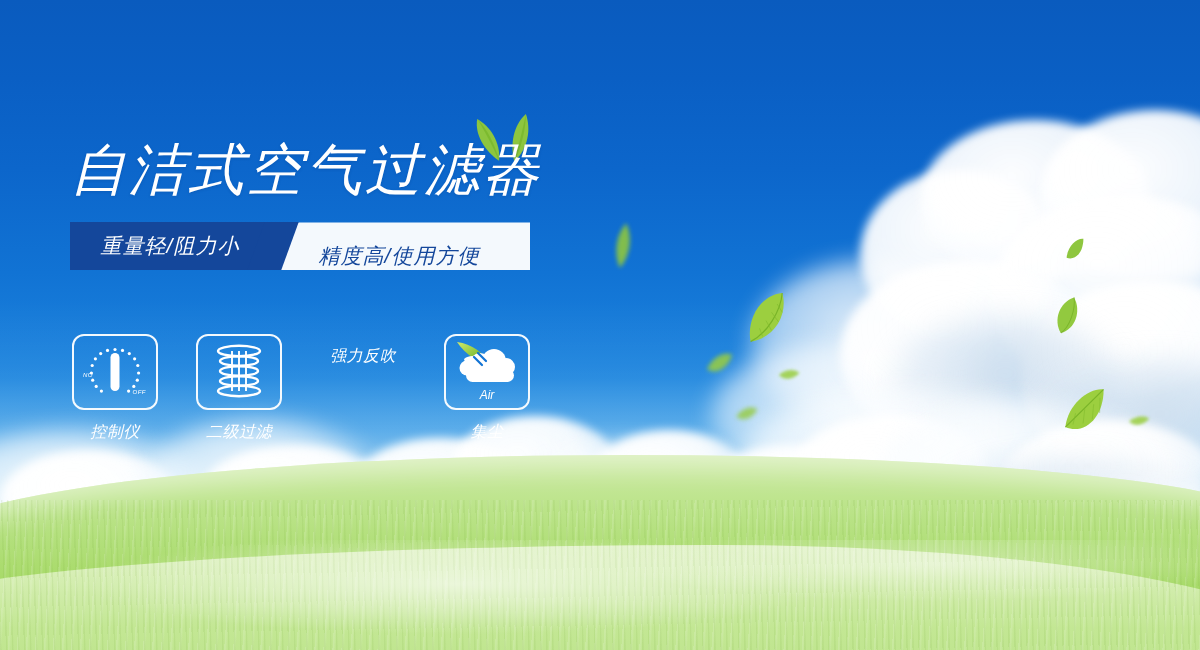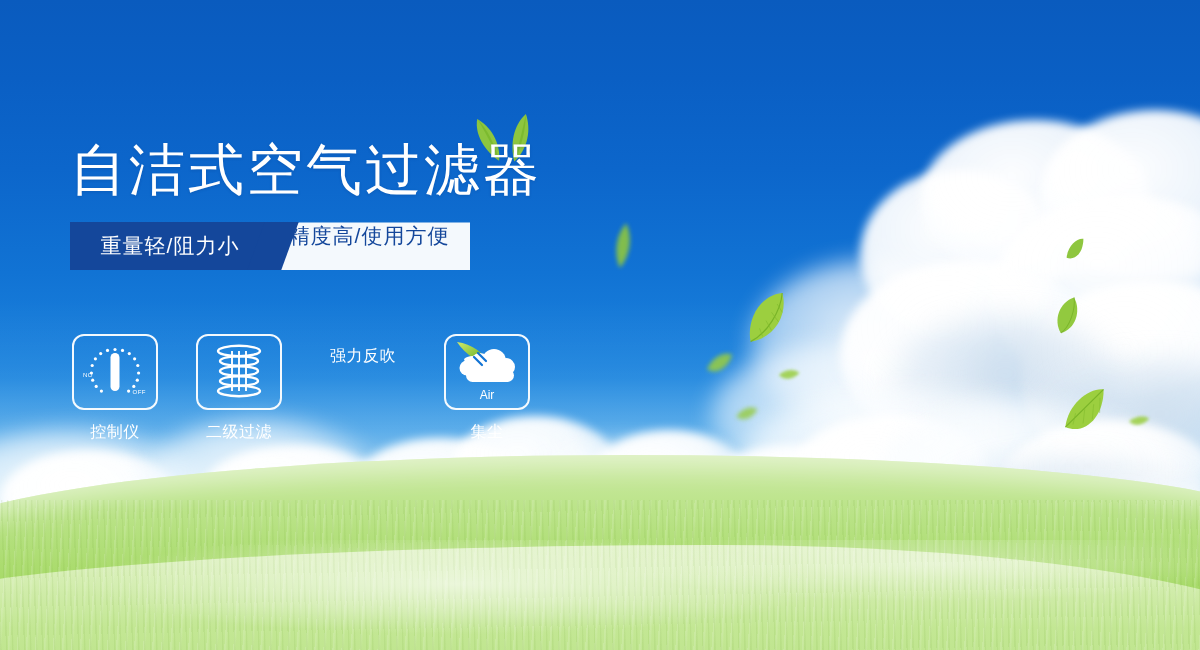--- a/index.html
+++ b/index.html
@@ -23,20 +23,21 @@
                 #1173d4 42%,
                 #1c83dd 56%,
                 #2e96e4 66%,
                 #58b0e8 74%,
                 #8dc9ec 80%,
                 #c3e0ee 85%,
                 #e6f2f3 89%,
                 #ddeedd 92%,
                 #c8e6b4 95%,
                 #bde3a6 100%);
+    font-style: italic;
   }
 
   
   .sky-haze {
     position: absolute;
     left: 0; right: 0; top: 300px; height: 260px;
     background: linear-gradient(180deg,
       rgba(255,255,255,0) 0%,
       rgba(255,255,255,0.05) 30%,
       rgba(255,255,255,0.30) 60%,
@@ -157,42 +158,42 @@
     font-weight: 300;
     margin: 0;
     white-space: nowrap;
     text-shadow: 0 1px 3px rgba(0,40,100,0.18);
   }
 
   .subbar {
     position: relative;
     margin-top: 22px;
     height: 48px;
-    width: 400px;
+    width: 460px;
     display: flex;
     align-items: stretch;
   }
   .subbar-left {
     position: relative;
     width: 200px;
     background: #14479b;
     display: flex;
     align-items: center;
     justify-content: center;
     color: #ffffff;
     font-size: 21px;
     letter-spacing: 1px;
     z-index: 2;
   }
   .subbar-right {
     position: relative;
     flex: 1;
     background: #f4f9fd;
     display: flex;
-    align-items: flex-start;
+    align-items: flex-end;
     justify-content: center;
     color: #14479b;
     font-size: 21px;
     letter-spacing: 1px;
     clip-path: polygon(16px 0, 100% 0, 100% 100%, 0 100%);
     margin-left: -2px;
   }
   .subbar-slant {
     position: absolute;
     left: 186px; top: 0;

